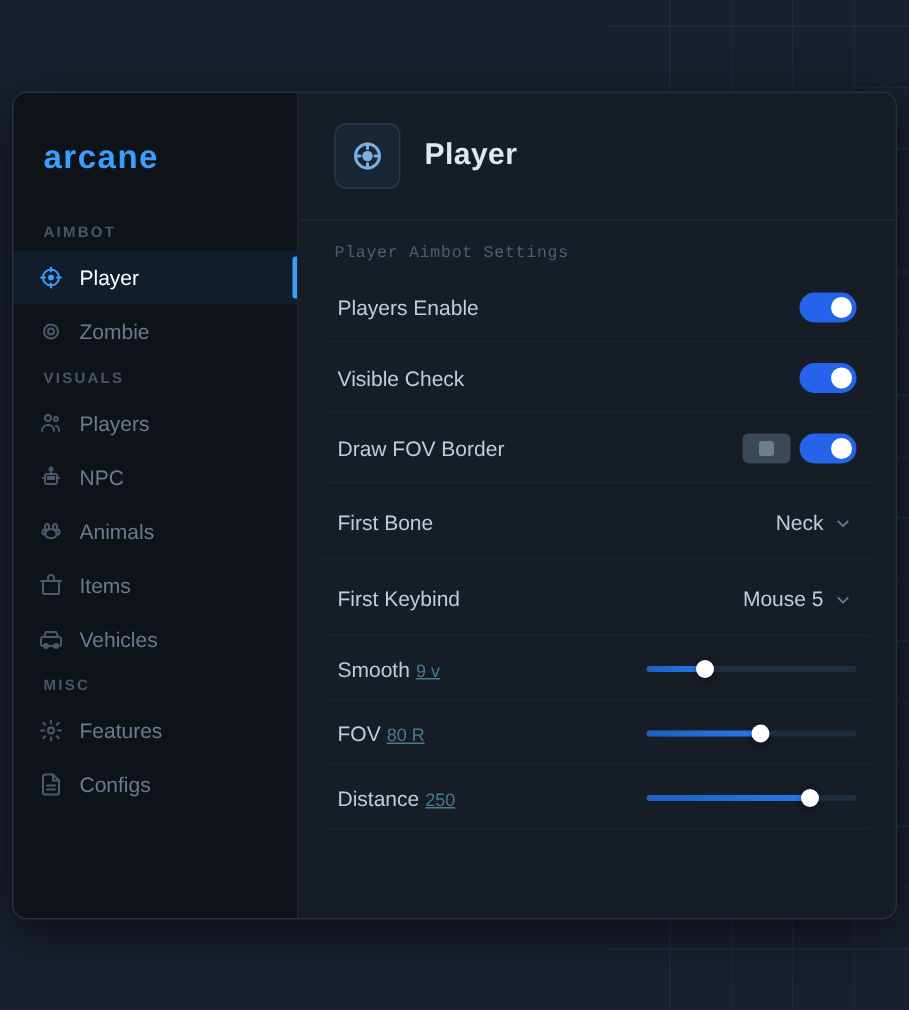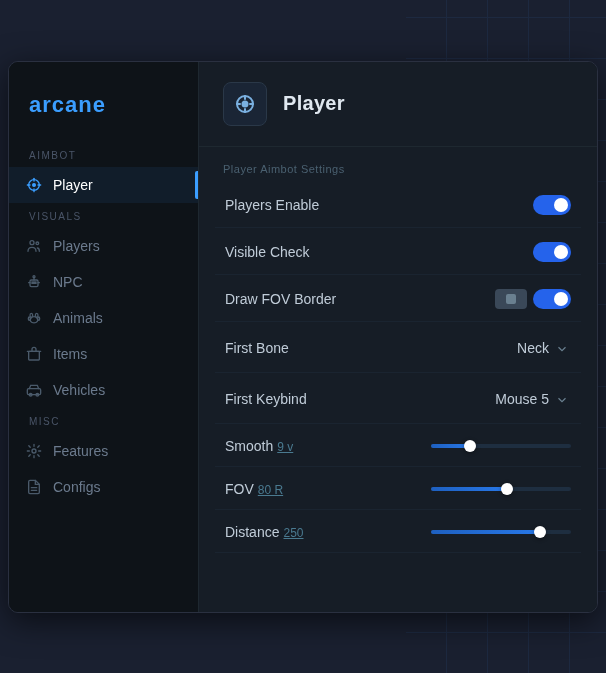--- a/index.html
+++ b/index.html
@@ -43,21 +43,21 @@
       font-weight: 700;
       letter-spacing: 1px;
     }
 
     .logo span {
       color: #3b9eff;
     }
 
     .section-label {
       font-size: 10px;
-      font-weight: 400;
+      font-weight: 700;
       color: #4a5568;
       letter-spacing: 1.5px;
       padding: 8px 36px 6px 20px;
       text-transform: uppercase;
     }
 
     .nav-item {
       display: flex;
       align-items: center;
       gap: 10px;
@@ -144,20 +144,21 @@
       font-size: 12px;
       color: #5a7080;
       margin-top: 2px;
     }
 
     .settings-section-label {
       font-size: 11px;
       color: #4a6070;
       padding: 16px 24px 8px 24px;
       letter-spacing: 0.5px;
+      font-family: Liberation Mono, monospace;
     }
 
     .settings-list {
       padding: 0 16px;
       display: flex;
       flex-direction: column;
       gap: 2px;
     }
 
     .setting-row {
@@ -359,20 +360,29 @@
           <line x1="12" y1="2" x2="12" y2="6"></line>
           <line x1="12" y1="18" x2="12" y2="22"></line>
           <line x1="2" y1="12" x2="6" y2="12"></line>
           <line x1="18" y1="12" x2="22" y2="12"></line>
           <circle cx="12" cy="12" r="2" fill="#3b9eff"></circle>
         </svg>
       </div>
       <span>Player</span>
     </div>
 
+    <div class="nav-item">
+      <div class="nav-icon">
+        <svg viewBox="0 0 24 24" fill="none" stroke="#4a5a6a" stroke-width="2" stroke-linecap="round">
+          <circle cx="12" cy="12" r="7"></circle>
+          <circle cx="12" cy="12" r="3"></circle>
+        </svg>
+      </div>
+      <span>Zombie</span>
+    </div>
 
     <div class="section-label">VISUALS</div>
 
     <div class="nav-item">
       <div class="nav-icon">
         <svg viewBox="0 0 24 24" fill="none" stroke="#4a5a6a" stroke-width="2" stroke-linecap="round">
           <circle cx="9" cy="7" r="3"></circle>
           <path d="M3 20c0-4 3-6 6-6s6 2 6 6"></path>
           <circle cx="17" cy="8" r="2"></circle>
           <path d="M20 20c0-3-1.5-5-3-5"></path>

